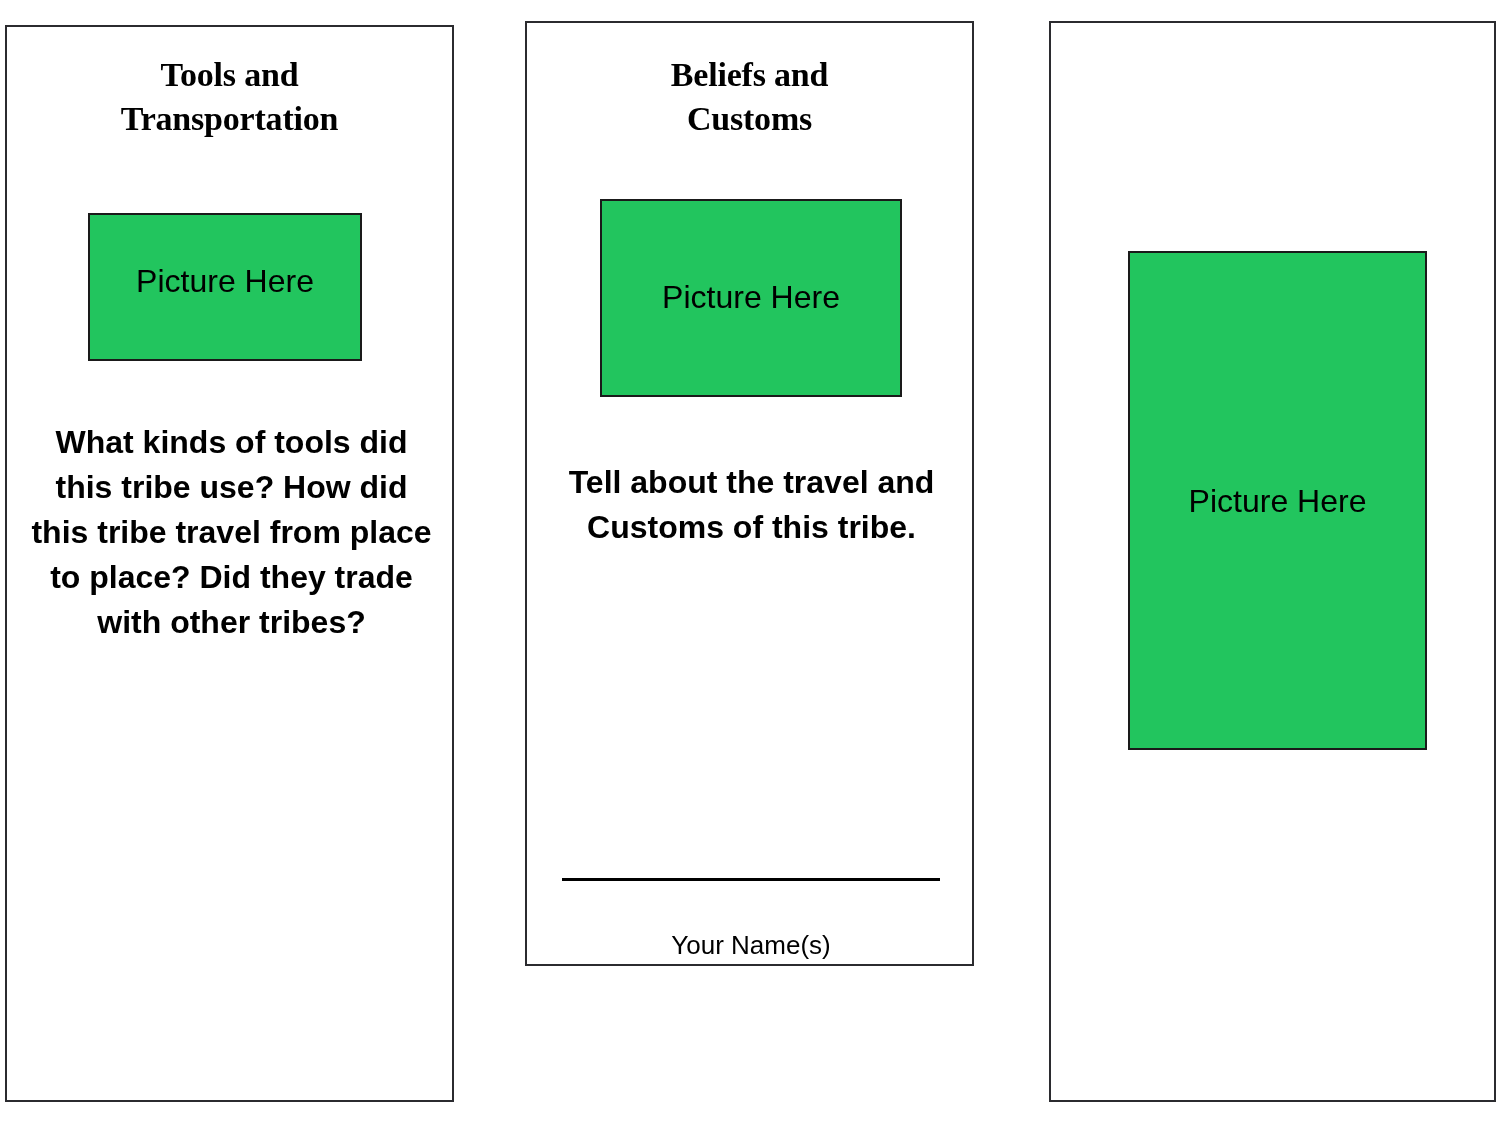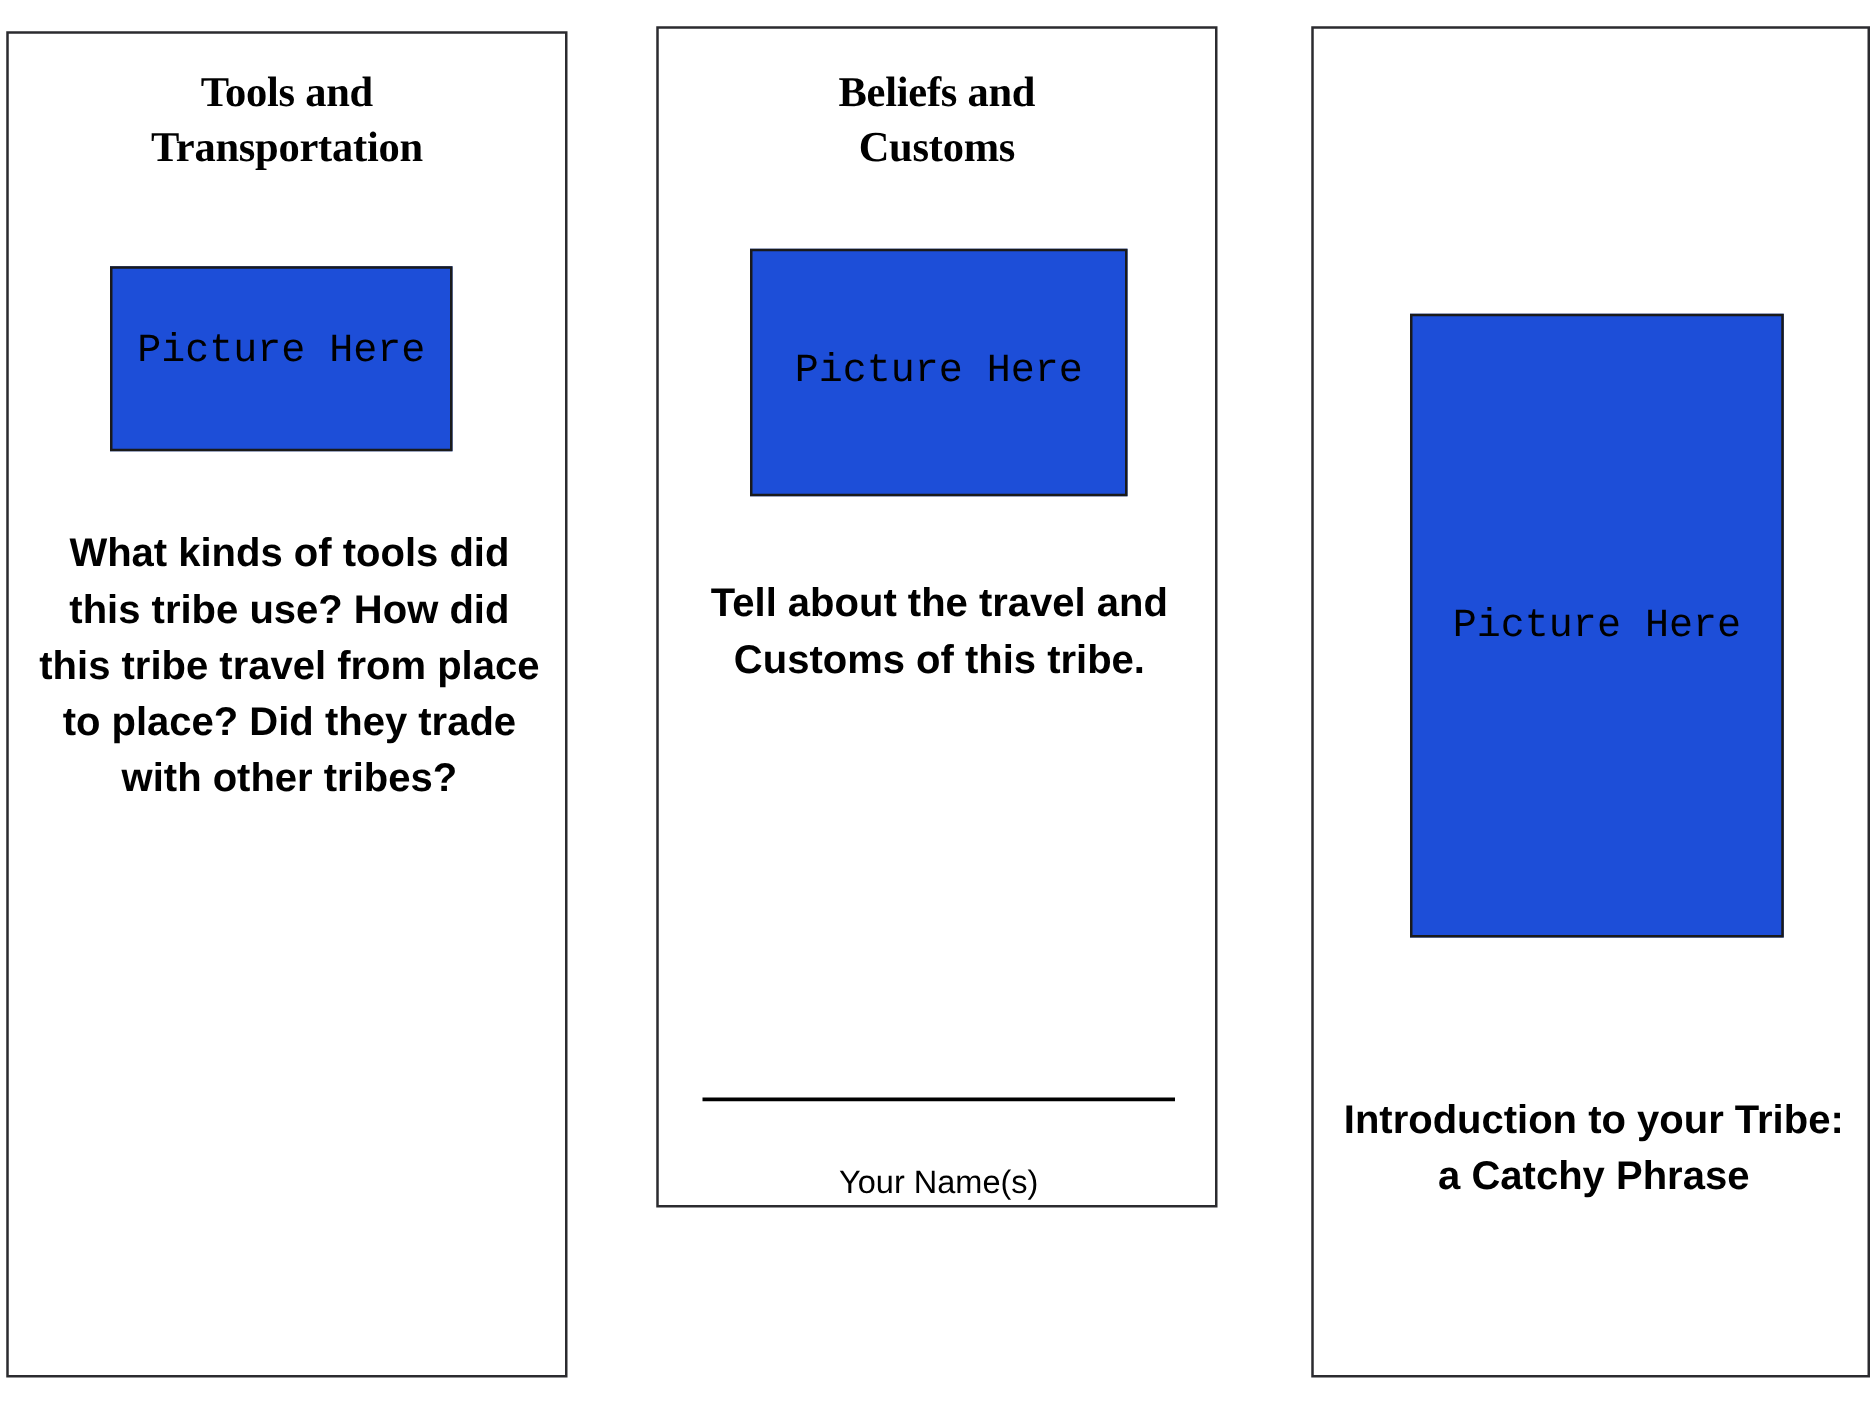--- a/index.html
+++ b/index.html
@@ -52,26 +52,25 @@
     font-weight: bold;
     line-height: 45px;
     text-align: center;
     white-space: pre-line;
     margin: 0;
   }
 
   .picture-box {
     box-sizing: border-box;
     border: 2px solid #1a1a1a;
-    background: #1d4ed8;
+    background: #22c55e;
     display: flex;
     align-items: center;
     justify-content: center;
     position: relative;
-    font-family: Liberation Mono, monospace;
   }
   .picture-box-label {
     font-size: 32px;
     line-height: 36px;
     text-align: center;
   }
 
   
   #panel-tools .panel-title    { position: absolute; left: 0; top: 26px; width: 100%; }
   #panel-tools .picture-box    { position: absolute; left: 81px; top: 186px; width: 274px; height: 148px; }
@@ -146,17 +145,16 @@
 
   </section>
 
   <section class="panel" id="panel-name">
 
 
     <div class="picture-box">
       <span class="picture-box-label">Picture Here</span>
     </div>
 
-    <p class="panel-body">Introduction to your Tribe: a Catchy Phrase</p>
 
   </section>
 
 </div>
 
 </body></html>

